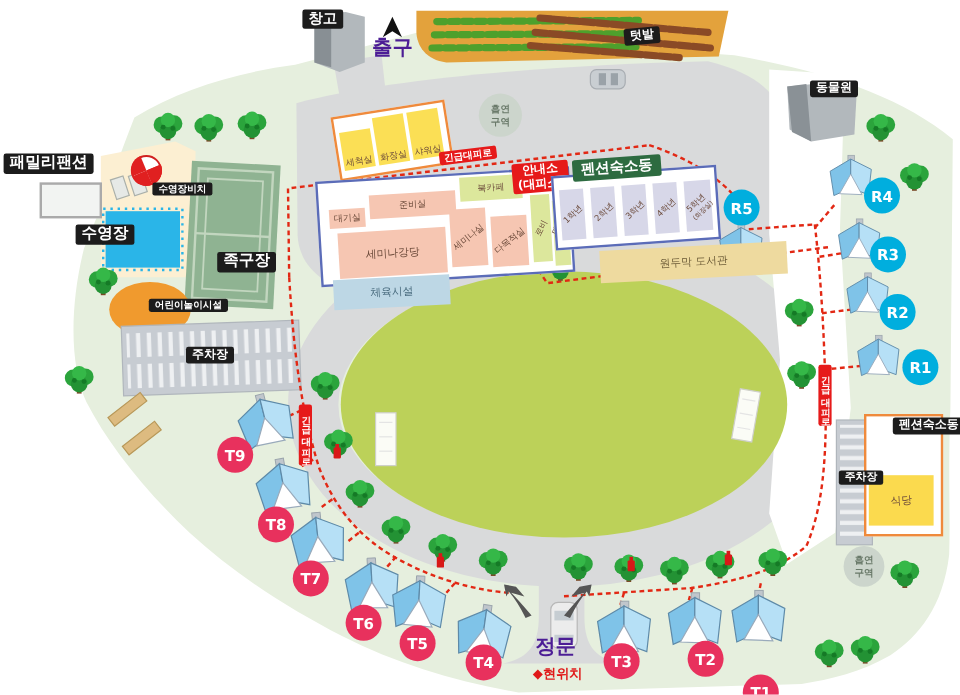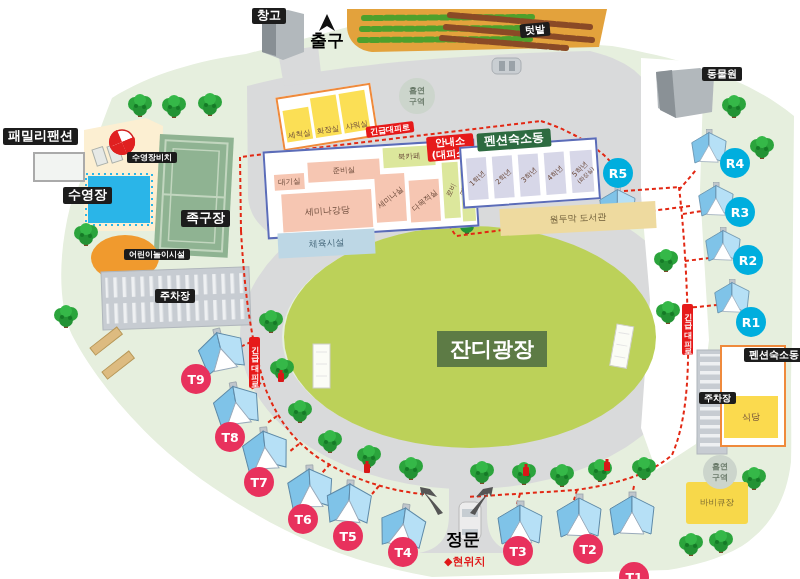--- a/index.html
+++ b/index.html
@@ -3,21 +3,21 @@
 <meta charset="utf-8">
 <style>
   html,body{margin:0;padding:0;background:#fff;}
   .stage{position:relative;width:800px;height:579px;overflow:hidden;background:#fff;
          font-family:"DejaVu Sans",sans-serif;}
   .stage svg{position:absolute;left:0;top:0;}
   .abs{position:absolute;white-space:nowrap;line-height:1.15;}
   .bl{background:#1c1c1c;color:#fff;font-weight:bold;padding:1px 5px;border-radius:2px;}
   .rl{background:#e61a1a;color:#fff;font-weight:bold;padding:1px 4px;border-radius:2px;text-align:center;}
   .ribbon-v{writing-mode:vertical-rl;padding:3px 1px;letter-spacing:1px;}
-  .plain{color:#000000;font-weight:bold;}
+  .plain{color:#4c1d95;font-weight:bold;}
   .circ{position:absolute;width:30px;height:30px;border-radius:50%;color:#fff;font-weight:bold;
         font-size:12.5px;display:flex;align-items:center;justify-content:center;}
   .circ.t{background:#e8315d;}
   .circ.r{background:#00aede;}
   .smoke{position:absolute;border-radius:50%;background:#ccd5cc;color:#6a7a6a;font-weight:bold;
          font-size:8px;display:flex;flex-direction:column;align-items:center;justify-content:center;text-align:center;}
   .bldg{position:absolute;background:#fff;border:2px solid #5b6cb8;}
   .room{position:absolute;display:flex;align-items:flex-end;justify-content:center;
         color:#6b4a3a;font-size:7.5px;text-align:center;padding-bottom:1px;box-sizing:border-box;}
   .room.c{align-items:center;padding-bottom:0;}
@@ -313,38 +313,34 @@
   <div class="abs glabel" style="left:477px;top:131px;font-size:12px;transform:rotate(-4deg);">펜션숙소동</div>
 
   <div class="strip" style="left:500px;top:205px;width:156px;height:27px;background:#eeda9f;transform:rotate(-3deg);font-size:9px;color:#6b5a36;">
     <span>원두막 도서관</span>
     </div>
 
   <div class="strip" style="left:278px;top:231px;width:97px;height:25px;background:#bdd7e5;transform:rotate(-3deg);font-size:9px;color:#47697c;">
     <span>체육시설</span>
     </div>
 
-  <div class="abs plaza" style="left:437px;top:331px;width:110px;height:36px;font-size:21px;">잔디광장</div>
 
   <div class="bldg" style="left:720px;top:345px;width:62px;height:98px;border-color:#ef8a3c;">
     <div class="room c" style="left:2px;top:49px;width:54px;height:42px;font-size:9px;background:#fbda4e;">
       <span style="transform:rotate(-4deg);">식당</span>
       </div>
   </div>
 
-  <div class="strip" style="left:686px;top:482px;width:62px;height:42px;background:#f7d84a;border-radius:3px;font-size:8.5px;color:#7a6a30;">
-    <span>바비큐장</span>
-    </div>
 
   <div class="abs" style="left:33px;top:152px;width:52px;height:30px;background:#f2f4f2;border:2px solid #aaaaaa;box-sizing:border-box;"></div>
 
   <div class="abs bl" style="left:252px;top:8px;font-size:12px;">창고</div>
   <div class="abs plain" style="left:310px;top:31px;font-size:17px;">출구</div>
   <div class="abs bl" style="left:520px;top:23px;font-size:10px;transform:rotate(-5deg);">텃밭</div>
-  <div class="abs bl" style="left:702px;top:67px;font-size:10px;">동물원</div>
+  <div class="abs bl" style="left:675px;top:67px;font-size:10px;">동물원</div>
 
   <div class="abs bl" style="left:3px;top:128px;font-size:13px;">패밀리팬션</div>
   <div class="abs bl" style="left:127px;top:152px;font-size:8px;">수영장비치</div>
   <div class="abs bl" style="left:63px;top:187px;font-size:13px;">수영장</div>
   <div class="abs bl" style="left:181px;top:210px;font-size:13px;">족구장</div>
   <div class="abs bl" style="left:124px;top:249px;font-size:8px;">어린이놀이시설</div>
   <div class="abs bl" style="left:155px;top:289px;font-size:10px;">주차장</div>
 
   <div class="abs bl" style="left:744px;top:348px;font-size:10px;">펜션숙소동</div>
   <div class="abs bl" style="left:699px;top:392px;font-size:9px;">주차장</div>
@@ -374,15 +370,15 @@
   <div class="circ t" style="left:333px;top:521px;">T5</div>
   <div class="circ t" style="left:388px;top:537px;">T4</div>
   <div class="circ t" style="left:503px;top:536px;">T3</div>
   <div class="circ t" style="left:560px;top:534px;margin-left:13px;">T2</div>
   <div class="circ t" style="left:619px;top:562px;">T1</div>
 
   <div class="circ r" style="left:603px;top:158px;">R5</div>
   <div class="circ r" style="left:720px;top:148px;">R4</div>
   <div class="circ r" style="left:725px;top:197px;">R3</div>
   <div class="circ r" style="left:733px;top:245px;">R2</div>
-  <div class="circ r" style="left:736px;top:291px;margin-top:16px;">R1</div>
+  <div class="circ r" style="left:752px;top:291px;">R1</div>
 
 </div>
 
 </body></html>

